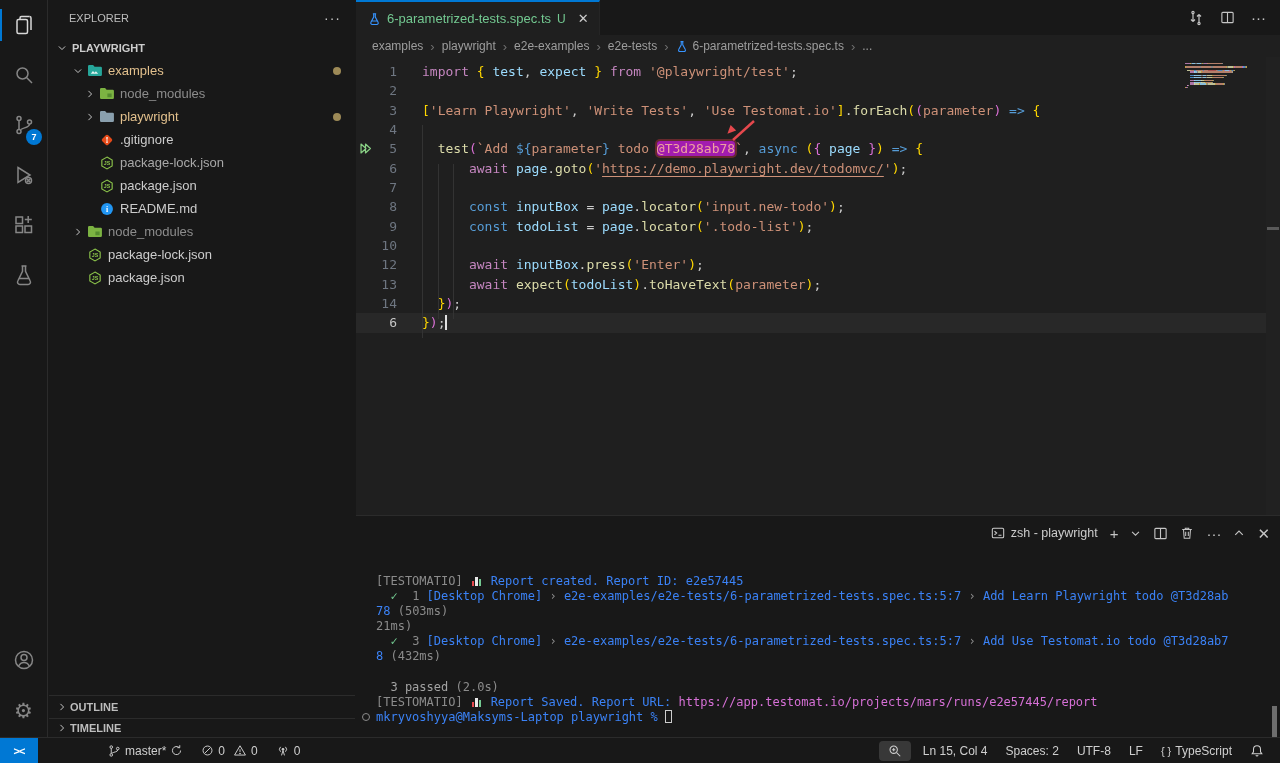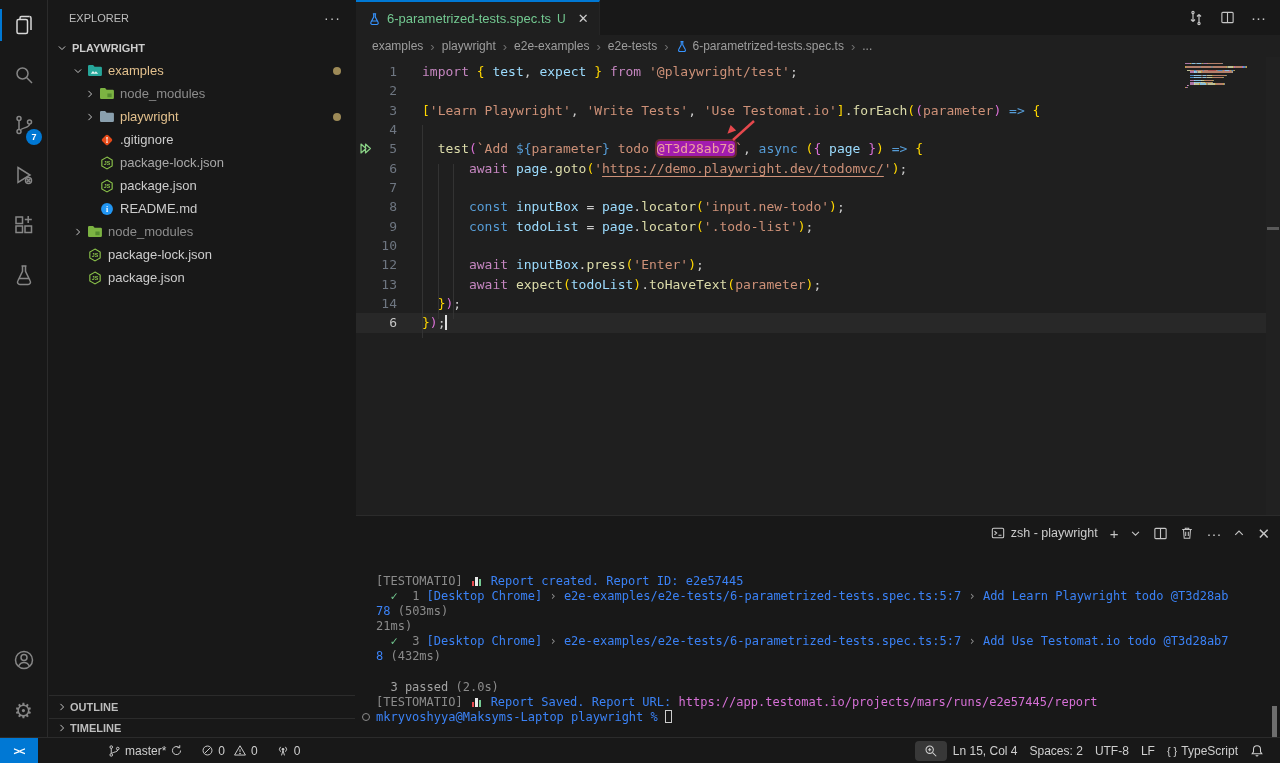--- a/index.html
+++ b/index.html
@@ -74,21 +74,21 @@
   .tt-ic{display:inline-flex;align-items:flex-end;gap:1px;height:10px;margin:0 2px;vertical-align:-1px}
   .tt-ic i{display:inline-block;width:2.5px}
   .term-cursor{display:inline-block;width:7px;height:13px;border:1px solid #cccccc;vertical-align:-2px}
   .prompt-circle{position:absolute;left:-14px;top:3px;width:8px;height:8px;border:1px solid #8a8a8a;border-radius:50%}
   .term-scroll{position:absolute;right:3px;top:190px;width:5px;height:42px;background:#6e6e6e}
   
   .status{position:absolute;left:0;top:737px;width:1280px;height:26px;background:#181818;border-top:1px solid #2b2b2b;display:flex;align-items:center;font-size:12px;color:#cfcfcf;z-index:6}
   .st-remote{width:38px;height:25px;background:#0078d4;color:#fff;display:flex;align-items:center;justify-content:center;font-size:11px;font-weight:bold;letter-spacing:-1px;cursor:pointer}
   .st-item{display:flex;align-items:center;gap:4px;padding:0 6px;height:100%;cursor:pointer}
   .st-group-left{display:flex;align-items:center;margin-left:64px;gap:6px}
-  .st-right{margin-left:auto;display:flex;align-items:center;padding-right:10px}
+  .st-right{margin-left:auto;display:flex;align-items:center;gap:6px;padding-right:10px}
   .st-zoom{background:#383838;border-radius:4px;padding:3px 9px;display:flex;align-items:center;cursor:pointer}
 </style>
 </head>
 <body>
 
 <div class="activity-bar">
   <div id="ab-top">
       <div class="ab-item active">
         <span>
           <svg width="24" height="24" viewBox="0 0 24 24" fill="none" stroke="currentColor" stroke-width="1.5">

